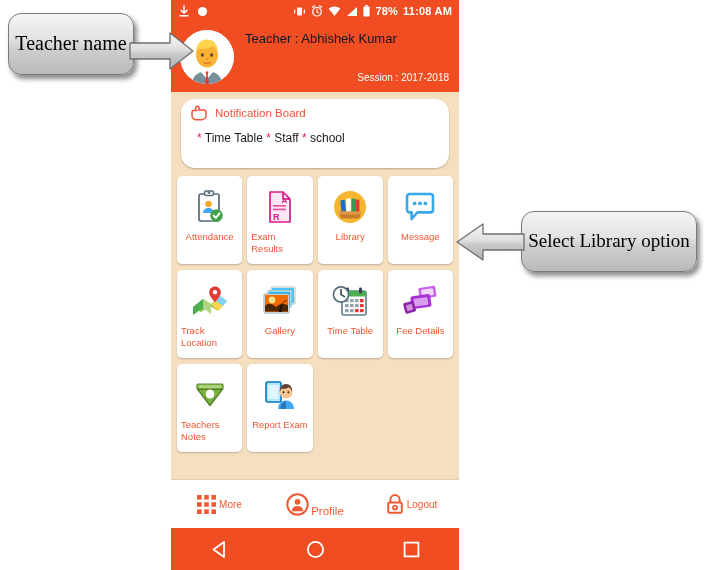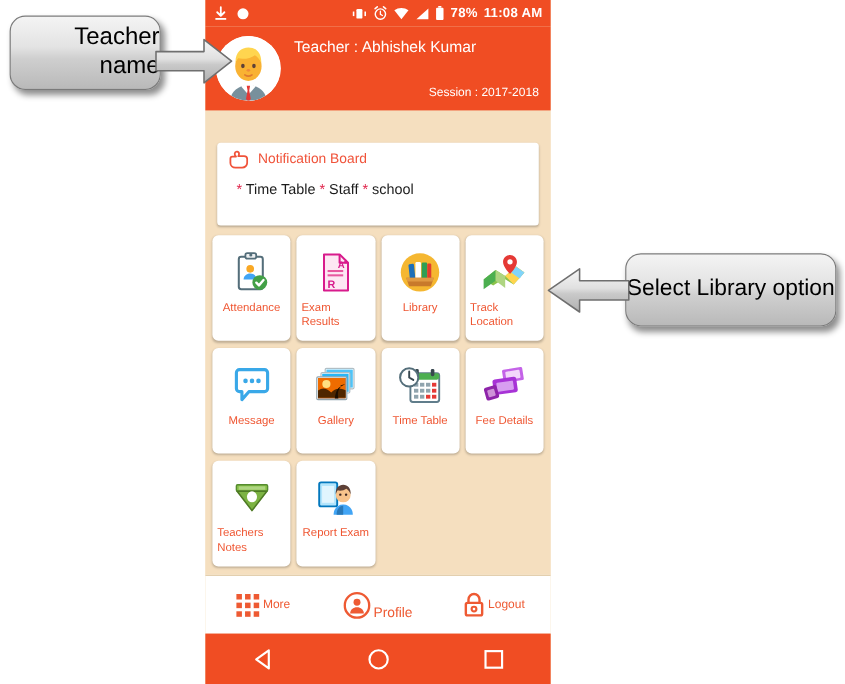--- a/index.html
+++ b/index.html
@@ -72,44 +72,43 @@
     background: #ffffff;
     overflow: hidden;
     flex: 0 0 auto;
   }
   #headertext {
     margin-left: 11px;
     flex: 1 1 auto;
     min-width: 0;
   }
   #teachername {
-    color: #ffffff;
+    color: #0f172a;
     font-size: 13px;
     line-height: 16px;
     white-space: nowrap;
   }
   #session {
     color: #ffffff;
     font-size: 10px;
     line-height: 13px;
     text-align: right;
     margin-top: 24px;
     white-space: nowrap;
   }
 
   
   #notifwrap {
     padding: 7px 10px 0 10px;
   }
   #notifcard {
     background: #ffffff;
-    border-radius: 3px;
+    border-radius: 14px;
     box-shadow: 0 1px 2px rgba(0,0,0,.25);
     overflow: hidden;
-    margin-top: 20px;
   }
   #notifhead {
     display: flex;
     align-items: center;
     gap: 8px;
     padding: 6px 9px 4px 9px;
   }
   #notiftitle {
     color: #f0533a;
     font-size: 11.5px;
@@ -211,22 +210,22 @@
   
   .callout {
     position: absolute;
     background: linear-gradient(180deg,#f4f4f4 0%,#e3e3e3 42%,#cfcfcf 58%,#b9b9b9 100%);
     border: 1px solid #7a7a7a;
     border-radius: 13px;
     box-shadow: 3px 4px 5px rgba(0,0,0,.45);
     display: flex;
     align-items: center;
     justify-content: center;
-    text-align: right;
-    font-family: Liberation Sans, sans-serif;
+    text-align: left;
+    font-family: Liberation Serif, serif;
     color: #000000;
     line-height: 1.18;
   }
   #callout-teacher {
     left: 8px;
     top: 13px;
     width: 124px;
     height: 60px;
     font-size: 20px;
   }
@@ -365,43 +364,43 @@
           <rect x="23" y="9.6" width="3.4" height="13.4" rx="1" fill="#e03b2f"></rect>
           <path d="M5.5 21.5h23l-2.4 7H7.9z" fill="#c87a2b"></path>
           <path d="M5.5 21.5h23l-1 3H6.5z" fill="#e09a42"></path>
         </svg>
       </div>
       <div class="tlabel">Library</div>
     </div>
 
     <div class="tile">
       <div class="ticon">
+        <svg width="32" height="30" viewBox="0 0 32 30">
+          <path d="M3 4.6C3 3.2 4.1 2 5.6 2h20.8C27.9 2 29 3.2 29 4.6v13.2c0 1.4-1.1 2.6-2.6 2.6H13.4L7.6 27v-6.6H5.6C4.1 20.4 3 19.2 3 17.8z" fill="#ffffff" stroke="#39a8e8" stroke-width="2.6" stroke-linejoin="round"></path>
+          <circle cx="10.6" cy="11.4" r="1.9" fill="#39a8e8"></circle>
+          <circle cx="16" cy="11.4" r="1.9" fill="#39a8e8"></circle>
+          <circle cx="21.4" cy="11.4" r="1.9" fill="#39a8e8"></circle>
+        </svg>
+      </div>
+      <div class="tlabel">Message</div>
+    </div>
+
+    <div class="tile">
+      <div class="ticon">
         <svg width="38" height="32" viewBox="0 0 38 32">
           <path d="M2 22 12 14l8 5 9-8 7 5-9 10-8-5-9 6z" fill="#8bc34a"></path>
           <path d="M2 22 12 14v9l-10 7z" fill="#4caf50"></path>
           <path d="M12 14l8 5v10l-8-6z" fill="#aed581"></path>
           <path d="M20 19l9-8 7 5-9 10z" fill="#ffd54f"></path>
           <path d="M29 11l7 5-4 5-7-5z" fill="#81d4fa"></path>
           <path d="M24 1.5c-3.2 0-5.8 2.6-5.8 5.8 0 4.3 5.8 10 5.8 10s5.8-5.7 5.8-10c0-3.2-2.6-5.8-5.8-5.8z" fill="#e53935"></path>
           <circle cx="24" cy="7.2" r="2.2" fill="#ffffff"></circle>
         </svg>
       </div>
       <div class="tlabel">Track Location</div>
-    </div>
-
-    <div class="tile">
-      <div class="ticon">
-        <svg width="32" height="30" viewBox="0 0 32 30">
-          <path d="M3 4.6C3 3.2 4.1 2 5.6 2h20.8C27.9 2 29 3.2 29 4.6v13.2c0 1.4-1.1 2.6-2.6 2.6H13.4L7.6 27v-6.6H5.6C4.1 20.4 3 19.2 3 17.8z" fill="#ffffff" stroke="#39a8e8" stroke-width="2.6" stroke-linejoin="round"></path>
-          <circle cx="10.6" cy="11.4" r="1.9" fill="#39a8e8"></circle>
-          <circle cx="16" cy="11.4" r="1.9" fill="#39a8e8"></circle>
-          <circle cx="21.4" cy="11.4" r="1.9" fill="#39a8e8"></circle>
-        </svg>
-      </div>
-      <div class="tlabel">Message</div>
     </div>
 
     <div class="tile">
       <div class="ticon">
         <svg width="34" height="30" viewBox="0 0 34 30">
           <rect x="8" y="1" width="24" height="17" rx="1" fill="#ffffff" stroke="#b0bec5"></rect>
           <rect x="9" y="2" width="22" height="15" fill="#4fc3f7"></rect>
           <rect x="4.5" y="4.5" width="24" height="17" rx="1" fill="#ffffff" stroke="#b0bec5"></rect>
           <rect x="5.5" y="5.5" width="22" height="15" fill="#29b6f6"></rect>
           <rect x="1" y="8" width="25" height="19" rx="1" fill="#ffffff" stroke="#90a4ae"></rect>

